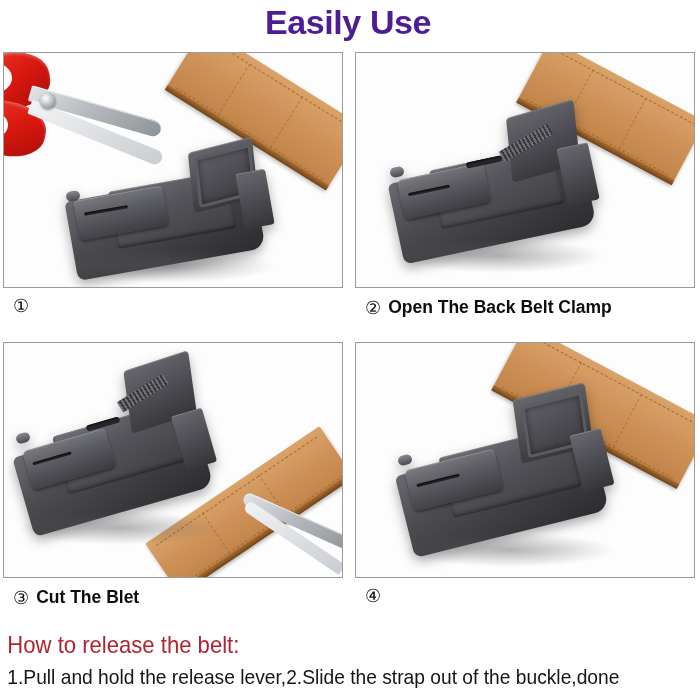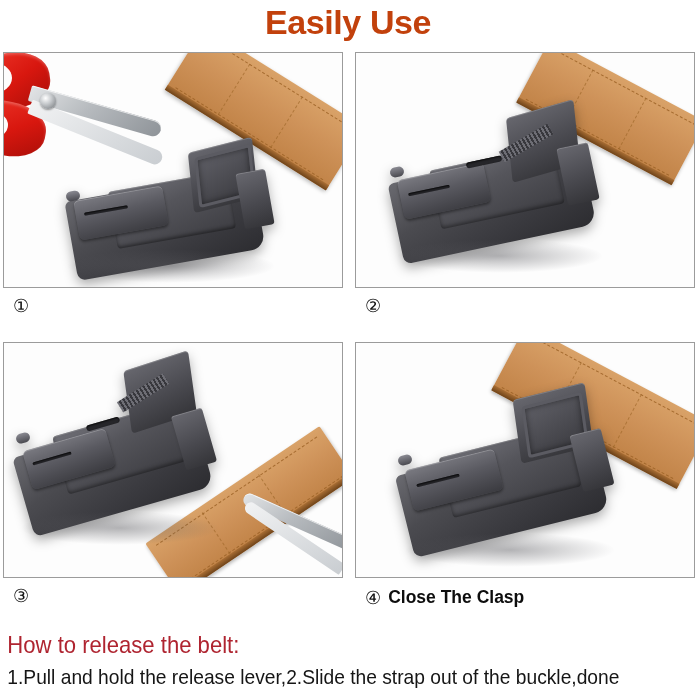--- a/index.html
+++ b/index.html
@@ -19,21 +19,21 @@
   
   .page-title {
     position: absolute;
     left: 0;
     top: 2px;
     width: 696px;
     text-align: center;
     font-size: 34px;
     font-weight: bold;
     letter-spacing: -0.4px;
-    color: #c2410c;
+    color: #4c1d95;
     line-height: 40px;
   }
 
   
   .steps-grid {
     position: absolute;
     left: 0;
     top: 50px;
     width: 700px;
     height: 580px;
@@ -329,20 +329,21 @@
                       transform: rotate(-12deg); border-radius:3px;"></div>
           <div class="bk-clamp" style="left:172px; top:44px; width:32px; height:58px;
                       transform: rotate(-12deg);"></div>
         </div>
 
         <div class="bk-shadow" style="left:40px; top:186px; width:208px; height:34px;"></div>
       </div>
     </div>
     <div class="caption">
       <span class="caption-num">②</span>
+      <span>Open The Back Belt Clamp</span>
     </div>
   </div>
 
   <div class="step step-r2c1">
     <div class="photo-frame">
       <div class="scene">
 
         <div class="buckle" style="left:10px; top:10px; width:220px; height:180px;">
           <div class="bk-base" style="left:6px; top:78px; width:186px; height:82px;
                       transform: rotate(-16deg);"></div>
@@ -381,20 +382,21 @@
           <div class="sc-blade-edge" style="left:2px; top:34px; width:116px; height:12px;
                       transform: rotate(34deg); transform-origin:left center;
                       border-radius:10px 2px 2px 10px;"></div>
         </div>
 
         <div class="bk-shadow" style="left:16px; top:168px; width:200px; height:34px;"></div>
       </div>
     </div>
     <div class="caption">
       <span class="caption-num">③</span>
+      <span>Cut The Blet</span>
     </div>
   </div>
 
   <div class="step step-r2c2">
     <div class="photo-frame">
       <div class="scene">
 
         <div class="strap" style="left:170px; top:-18px; width:210px; height:74px;
                     transform: rotate(28deg); transform-origin: left top;
                     border-radius:2px;">
@@ -423,21 +425,20 @@
                       transform: rotate(-14deg) skewX(-6deg);"></div>
           <div class="bk-clamp" style="left:178px; top:54px; width:32px; height:58px;
                       transform: rotate(-14deg);"></div>
         </div>
 
         <div class="bk-shadow" style="left:48px; top:190px; width:212px; height:34px;"></div>
       </div>
     </div>
     <div class="caption">
       <span class="caption-num">④</span>
-      <span>Close The Clasp</span>
     </div>
   </div>
 
 </div>
 
 <div class="footer">
   <div class="footer-heading">How to release the belt:</div>
   <div class="footer-body">1.Pull and hold the release lever,2.Slide the strap out of the buckle,done</div>
 </div>
 

